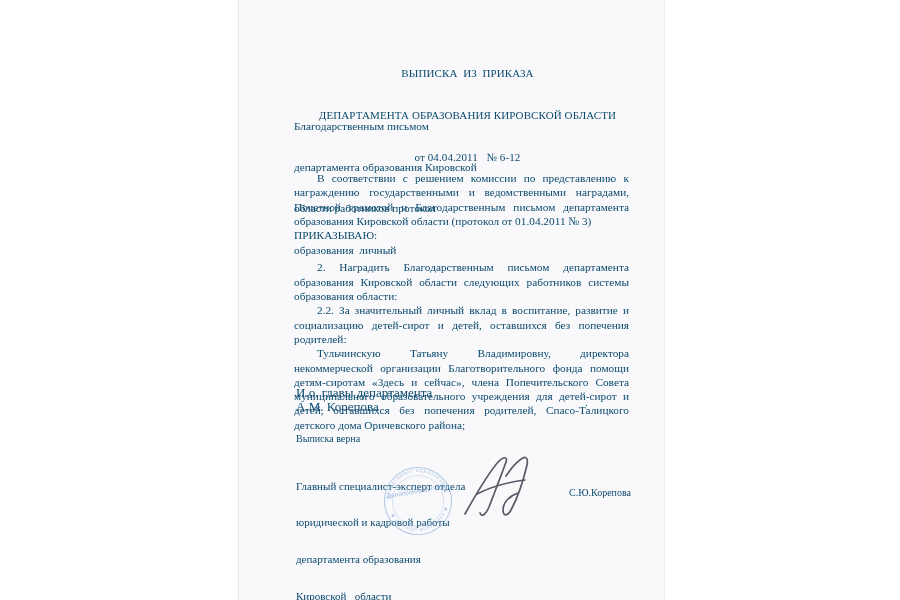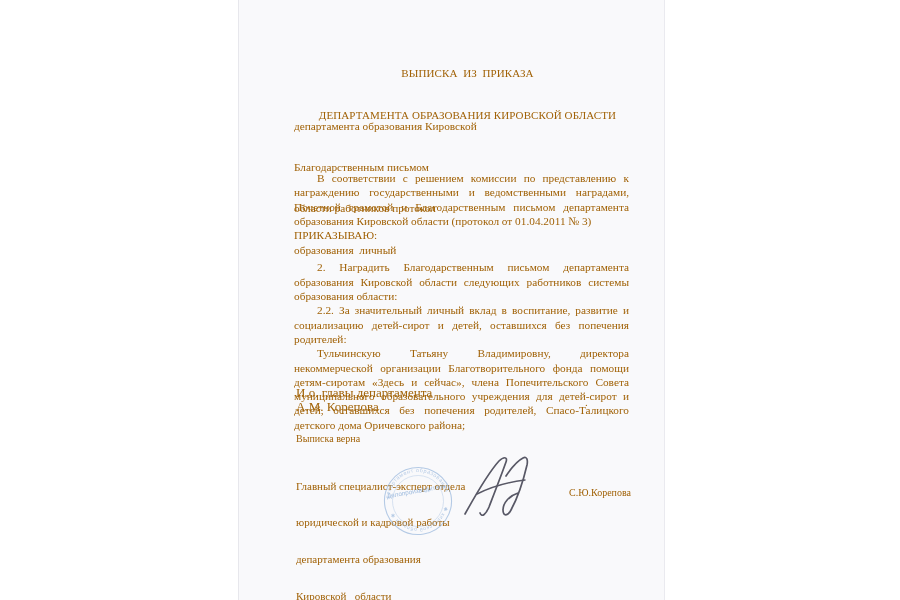--- a/index.html
+++ b/index.html
@@ -1,17 +1,17 @@
 <!DOCTYPE html>
 <html><head>
 <meta charset="utf-8">
 <style>
   html,body{margin:0;padding:0;background:#ffffff;}
   .stage{position:relative;width:900px;height:600px;background:#ffffff;overflow:hidden;
-         font-family:"Liberation Serif", serif;color:#a16207;}
+         font-family:"Liberation Serif", serif;color:#0c4a6e;}
   .paper{position:absolute;left:238px;top:0;width:427px;height:600px;background:#f9f9fb;
          border-left:1px solid #e7e7ec;border-right:1px solid #eaeaef;box-sizing:border-box;}
   .content{position:absolute;left:55px;top:0;width:347px;height:600px;}
   .doc-header{position:absolute;top:38px;left:0;right:0;text-align:center;
               font-size:11px;line-height:14px;white-space:pre-wrap;letter-spacing:0.1px;}
   .subject{position:absolute;top:92px;left:0;width:250px;font-size:11.3px;line-height:13.8px;
            white-space:pre-wrap;}
   .bodytext{position:absolute;top:171px;left:0;right:12px;font-size:11.3px;line-height:14.3px;}
   .bodytext p{margin:0;text-align:justify;}
   .bodytext p.indent{text-indent:23px;}
@@ -27,25 +27,26 @@
 </head>
 <body>
 
 <div class="stage">
   <div class="paper">
     <div class="content">
 
       <div class="doc-header">
         <div>ВЫПИСКА  ИЗ  ПРИКАЗА</div>
         <div>ДЕПАРТАМЕНТА ОБРАЗОВАНИЯ КИРОВСКОЙ ОБЛАСТИ</div>
+        <div>от 04.04.2011   № 6-12</div>
       </div>
 
       <div class="subject">
+        <div>Благодарственным письмом</div>
         <div>департамента образования Кировской</div>
-        <div>Благодарственным письмом</div>
         <div>области работников протокол</div>
         <div>образования  личный</div>
       </div>
 
       <div class="bodytext">
         <p class="indent">В соответствии с решением комиссии по представлению к награждению государственными и ведомственными наградами, Почетной грамотой и Благодарственным письмом департамента образования Кировской области (протокол от 01.04.2011 № 3)</p>
         <p>ПРИКАЗЫВАЮ:</p>
         <p class="indent gap">2. Наградить Благодарственным письмом департамента образования Кировской области следующих работников системы образования области:</p>
         <p class="indent">2.2. За значительный личный вклад в воспитание, развитие и социализацию детей-сирот и детей, оставшихся без попечения родителей:</p>
         <p class="indent">Тульчинскую Татьяну Владимировну, директора некоммерческой организации Благотворительного фонда помощи детям-сиротам «Здесь и сейчас», члена Попечительского Совета муниципального образовательного учреждения для детей-сирот и детей, оставшихся без попечения родителей, Спасо-Талицкого детского дома Оричевского района;</p>

